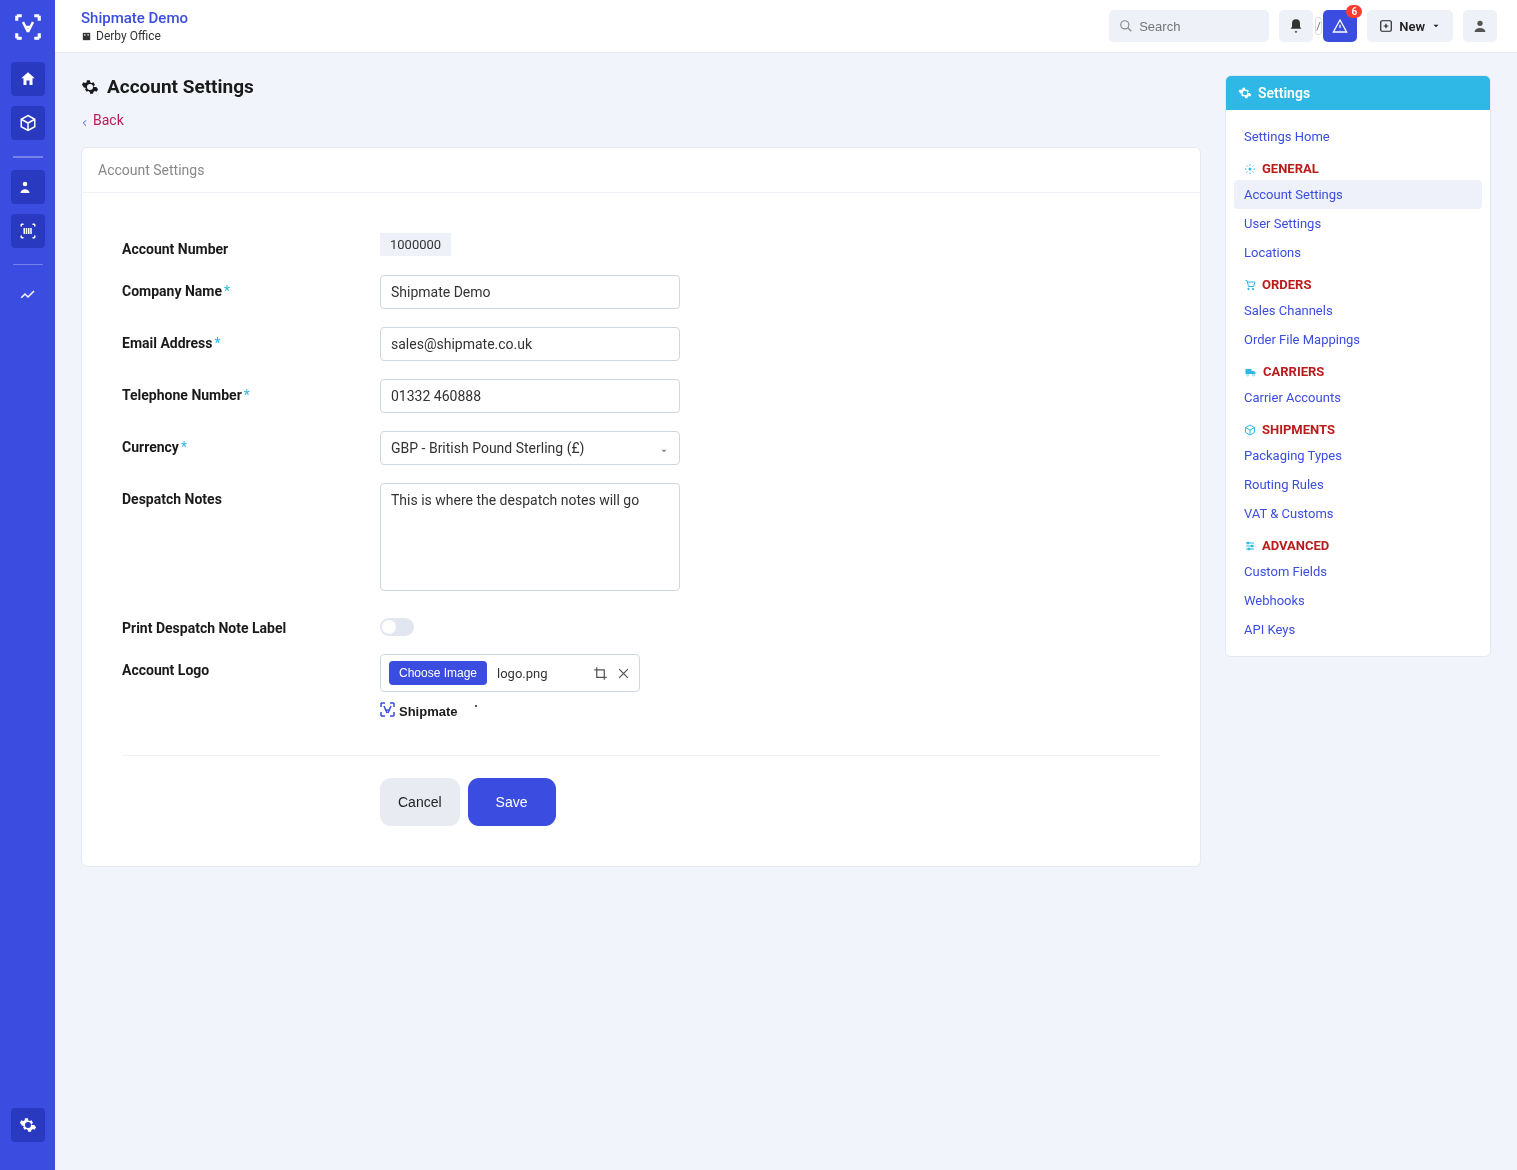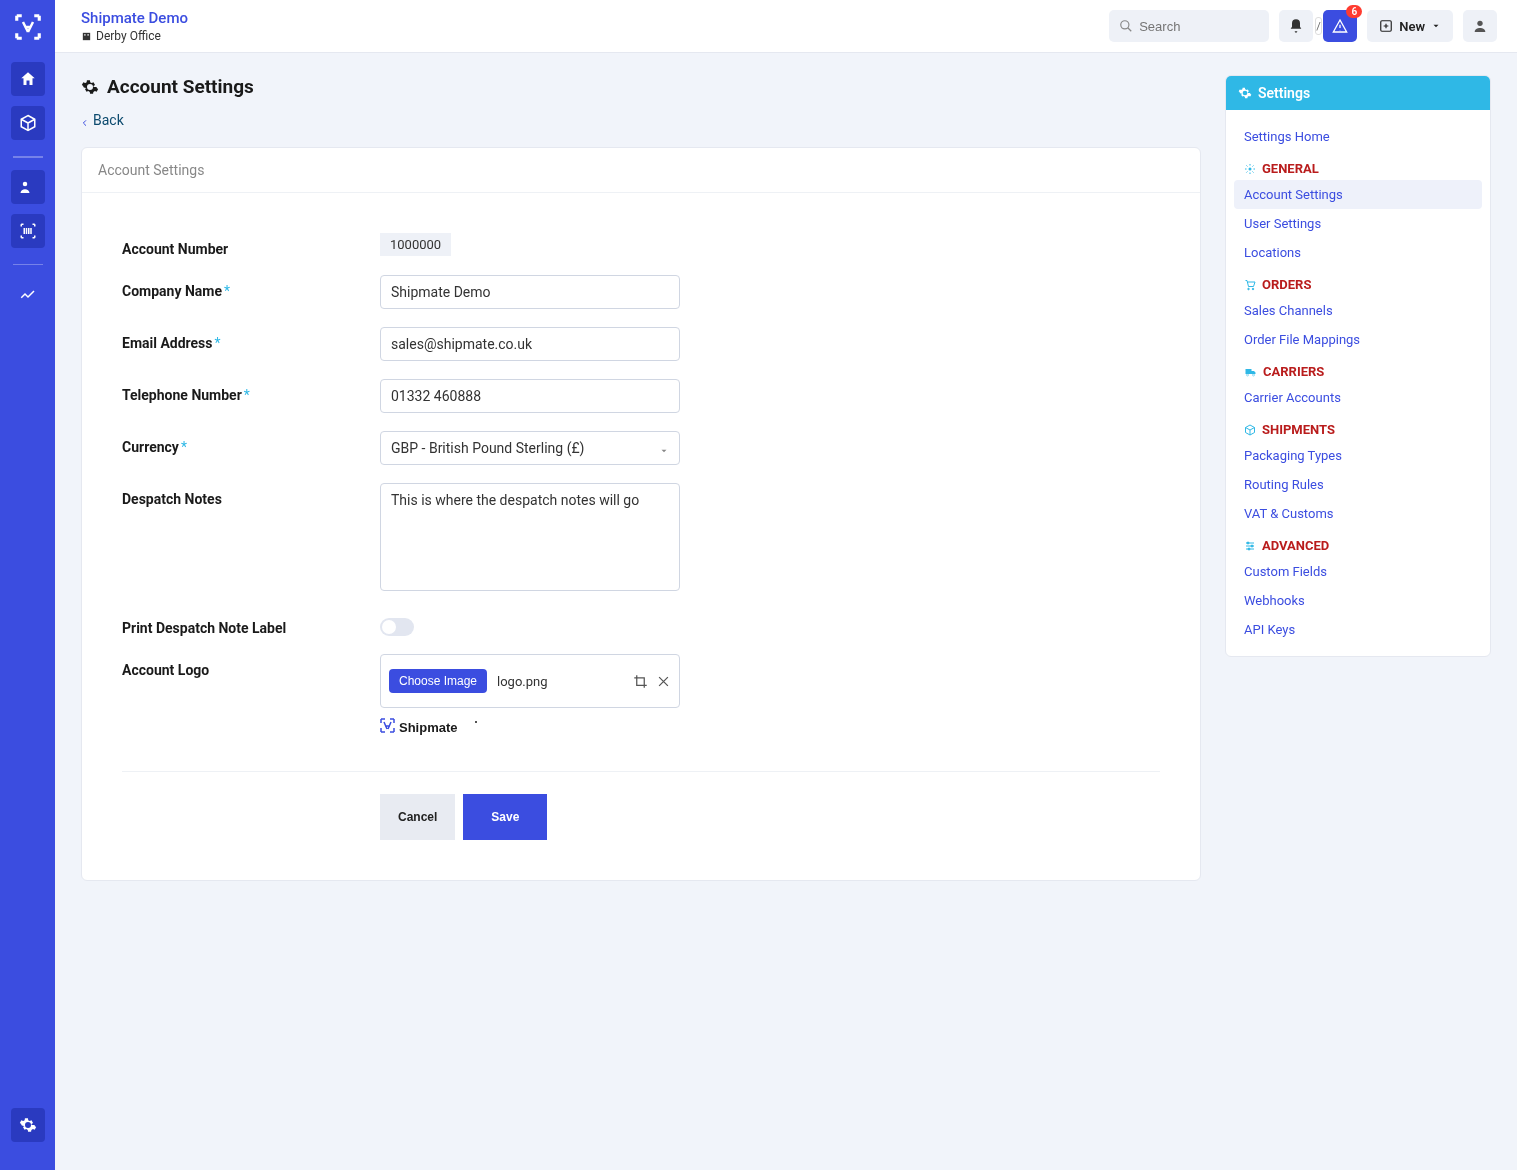--- a/index.html
+++ b/index.html
@@ -84,21 +84,21 @@
   cursor: pointer; font-weight: 600; color: #222; font-size: 13px;
 }
 .content-area { flex: 1; padding: 22px 26px; display: flex; gap: 24px; align-items: flex-start;}
 .content-main { flex: 1; }
 .page-title {
   display: flex; align-items: center; gap: 8px;
   font-size: 19px; font-weight: 700; color: #1a1a1a;
 }
 .back-link {
   display: inline-flex; align-items: flex-end; gap: 4px;
-  color: #0c4a6e; font-size: 14px; margin-top: 14px; cursor: pointer;
+  color: #be185d; font-size: 14px; margin-top: 14px; cursor: pointer;
 }
 .card {
   background: #fff; border-radius: 6px; margin-top: 16px;
   border: 1px solid #e5e8f0;
   padding-bottom: 40px;
 }
 .card-header { padding: 14px 16px; color: #888; font-size: 14px; border-bottom: 1px solid #eef1f5;}
 .form { padding: 40px 40px 0 40px; }
 .form-row { display: flex; align-items: flex-start; margin-bottom: 18px; }
 .form-label {
@@ -124,35 +124,35 @@
 .toggle {
   width: 34px; height: 18px; background: #e2e6f0; border-radius: 10px;
   position: relative; cursor: pointer; margin-top: 6px;
 }
 .toggle-knob {
   width: 14px; height: 14px; background: #fff; border-radius: 50%;
   position: absolute; top: 2px; left: 2px;
 }
 .file-row {
   display: flex; align-items: center; gap: 10px;
-  border: 1px solid #d0d6e2; border-radius: 4px; padding: 14px 8px;
-  width: 300px;
+  border: 1px solid #d0d6e2; border-radius: 4px; padding: 6px 8px;
+  width: 260px;
 }
 .choose-btn {
   background: #3b4de0; color: #fff; border: none; border-radius: 4px;
   padding: 5px 10px; font-size: 12px; cursor: pointer;
 }
 .file-name { flex: 1; font-size: 13px; color: #333; }
 .file-actions { display: flex; gap: 8px; color: #555; }
 .logo-preview { margin-top: 10px; }
 .form-divider { height: 1px; background: #eef1f5; margin: 30px 0 22px 0; }
 .form-actions { display: flex; gap: 8px; padding-left: 258px;}
 .btn {
-  border: none; border-radius: 0; padding: 9px 18px;
-  font-size: 12px; cursor: pointer; font-weight: 700;
+  border: none; border-radius: 11px; padding: 9px 18px;
+  font-size: 14px; cursor: pointer; font-weight: 400;
 }
 .btn-cancel { background: #e8ebf2; color: #222; }
 .btn-save { background: #3b4de0; color: #fff; padding: 16px 28px;}
 .right-panel {
   width: 266px; background: #fff; border-radius: 6px;
   border: 1px solid #e5e8f0; overflow: hidden; align-self: flex-start;
 }
 .panel-header {
   background: #2fb8e6; color: #fff; padding: 9px 12px;
   font-weight: 600; font-size: 14px;

